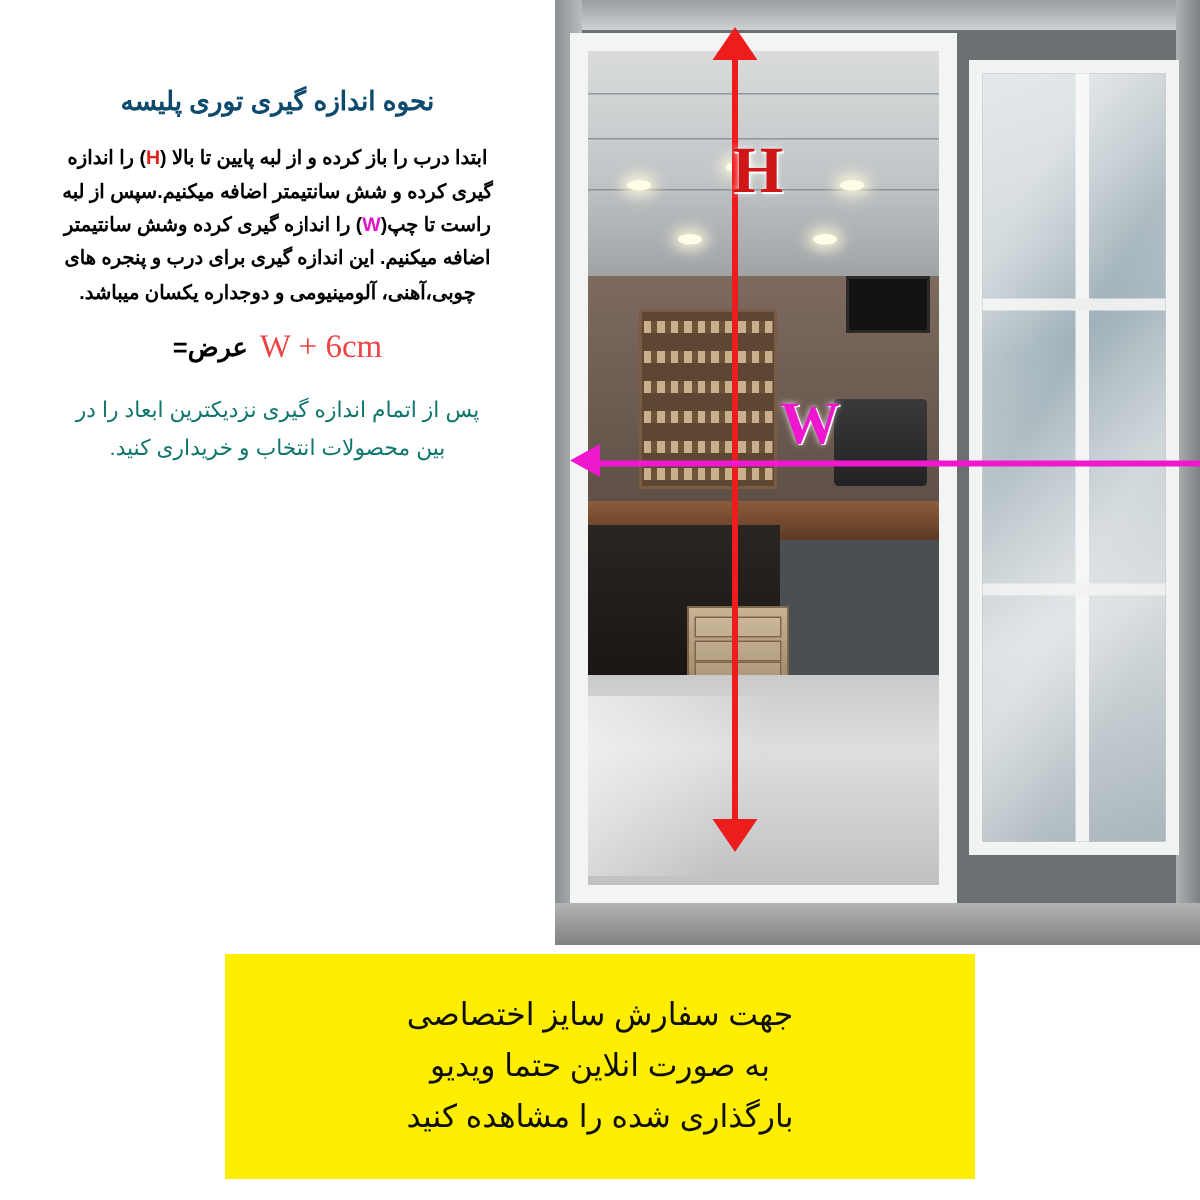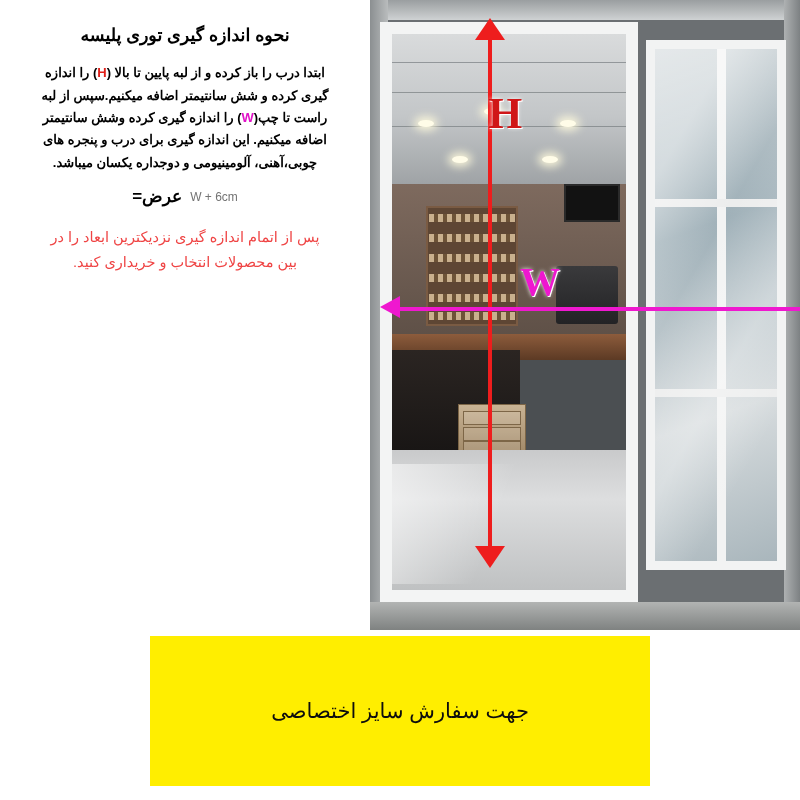--- a/index.html
+++ b/index.html
@@ -26,24 +26,25 @@
     width: 370px;
     height: 630px;
     box-sizing: border-box;
     padding: 22px 14px 0 14px;
     direction: rtl;
     text-align: center;
   }
   .heading {
     font-size: 17.5px;
     font-weight: bold;
-    color: #000000;
+    color: #0c4a6e;
     line-height: 1.5;
     margin-bottom: 14px;
     letter-spacing: 0px;
+    margin-top: 32px;
   }
   .body-par {
     font-size: 13px;
     font-weight: bold;
     color: #000;
     line-height: 1.72;
     margin: 0 16px 10px 16px;
   }
   .hl-h { color: #e0211b; font-weight: bold; }
   .hl-w { color: #e213c8; font-weight: bold; }
@@ -58,30 +59,30 @@
     font-size: 17px;
   }
   .formula-row:first-of-type { margin-top: 16px; }
   .formula-label {
     font-weight: bold;
     color: #000;
     direction: rtl;
   }
   .formula-expr {
     direction: ltr;
-    font-family: Liberation Sans, sans-serif;
-    font-size: 12px;
-    color: #737373;
+    font-family: Liberation Serif, serif;
+    font-size: 22px;
+    color: #ef4444;
   }
 
   .footnote {
     margin: 18px 30px 0 30px;
     font-size: 14.5px;
     line-height: 1.75;
-    color: #ef4444;
+    color: #0f766e;
   }
 
   
   #photo {
     position: absolute;
     left: 370px;
     top: 0;
     width: 430px;
     height: 630px;
     overflow: hidden;
@@ -346,15 +347,17 @@
 
     <div class="h-arrow-head left"></div>
     <div class="h-arrow-line"></div>
 
     <div class="lbl-h">H</div>
     <div class="lbl-w">W</div>
   </div>
 
   <div id="banner">
     <div class="line">جهت سفارش سایز اختصاصی</div>
+    <div class="line">به صورت انلاین حتما ویدیو</div>
+    <div class="line">بارگذاری شده را مشاهده کنید</div>
   </div>
 
 </div>
 
 </body></html>

